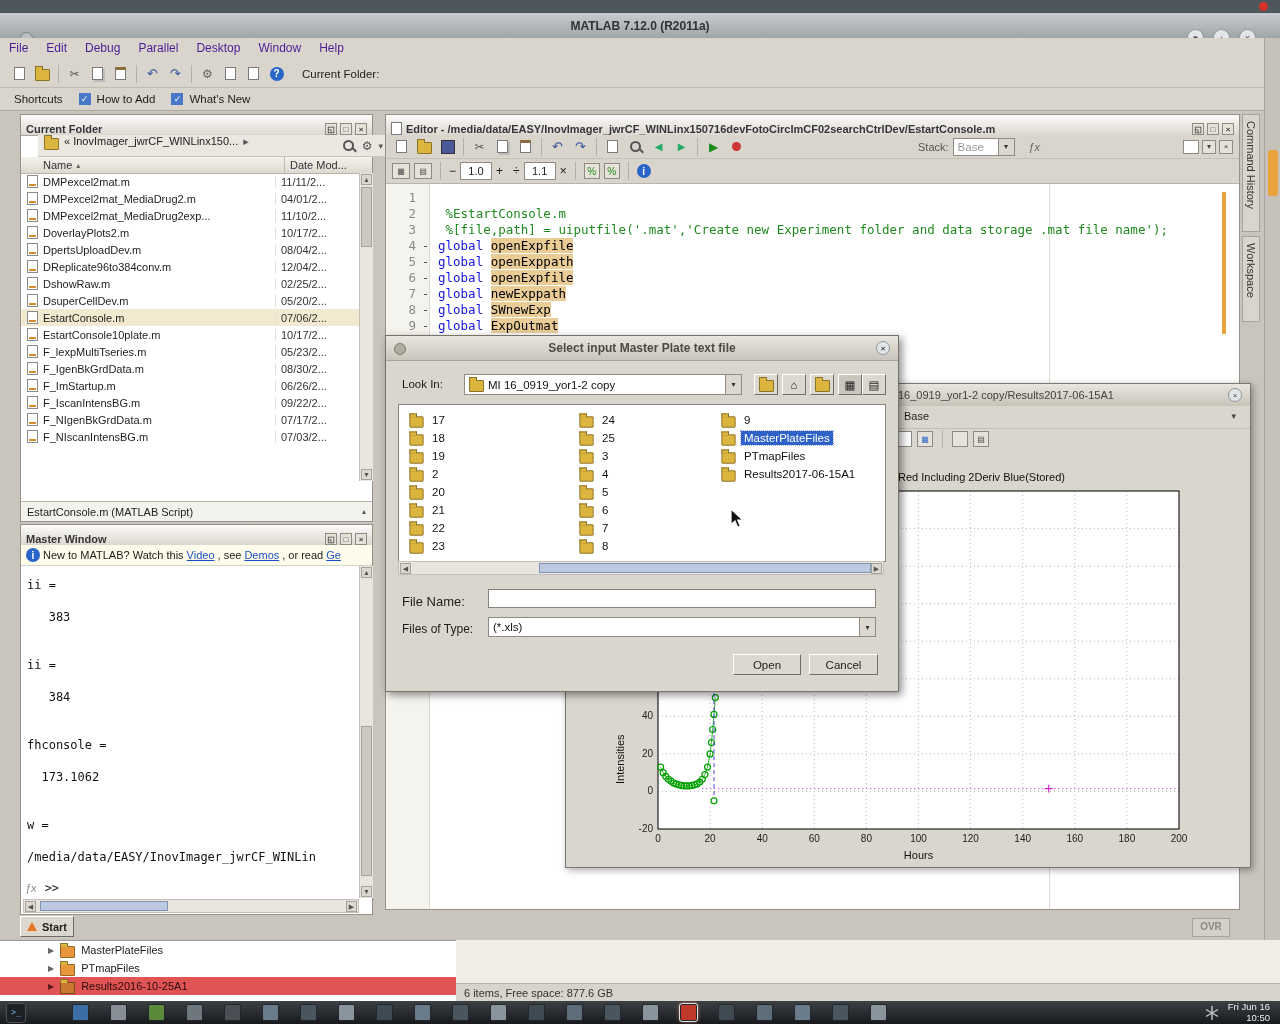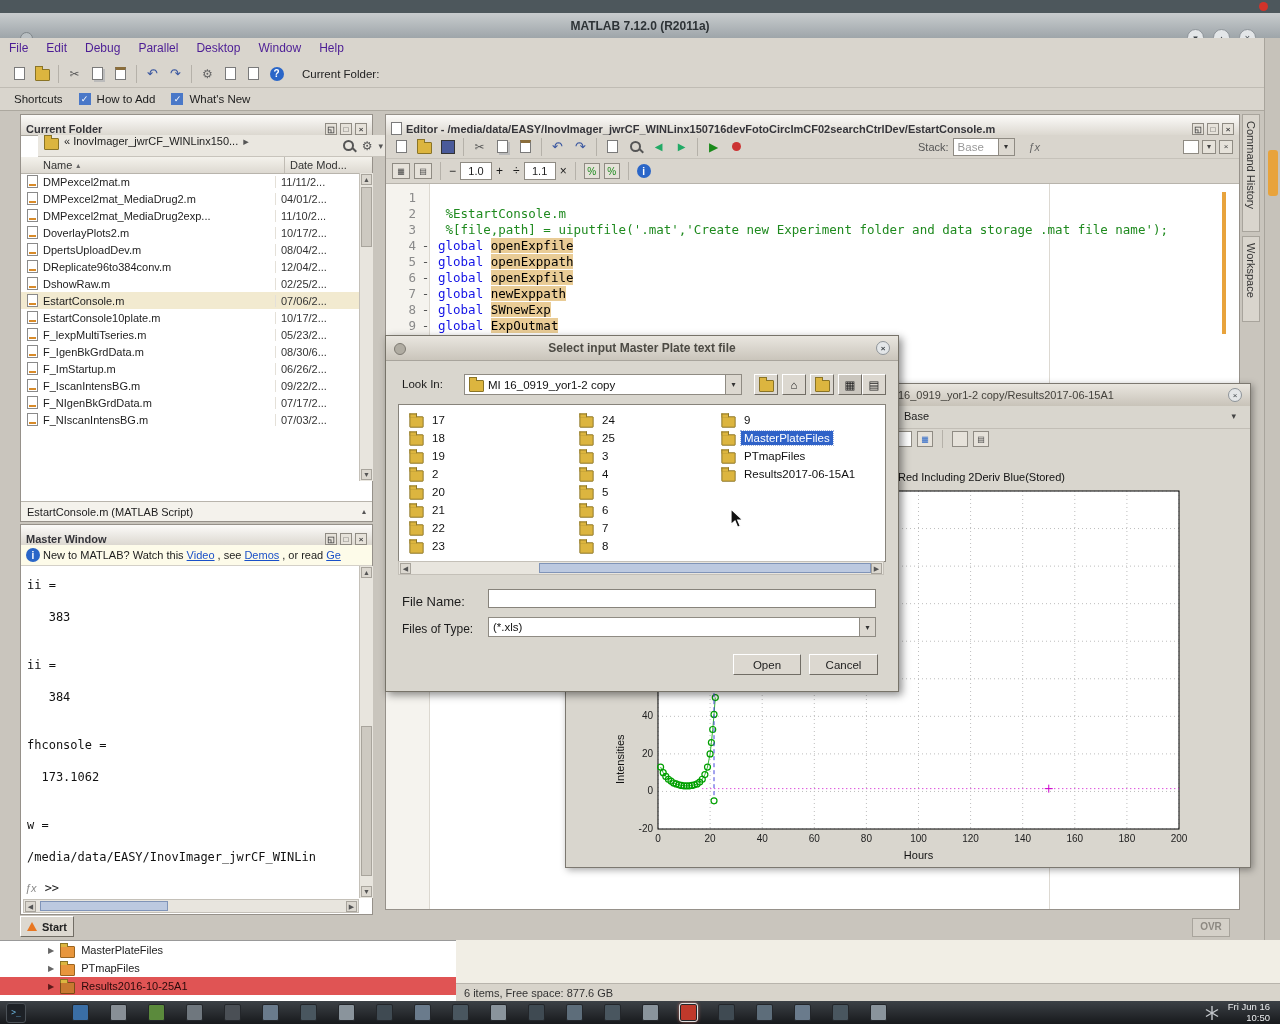--- a/index.html
+++ b/index.html
@@ -256,39 +256,44 @@
         <div class="file-row">
           <span class="icon-mpage fic"></span>
           <span class="fname">DReplicate96to384conv.m</span>
           <span class="fdate">12/04/2...</span>
         </div>
         <div class="file-row">
           <span class="icon-mpage fic"></span>
           <span class="fname">DshowRaw.m</span>
           <span class="fdate">02/25/2...</span>
         </div>
+        <div class="file-row">
+          <span class="icon-mpage fic"></span>
+          <span class="fname">DsuperCellDev.m</span>
+          <span class="fdate">05/20/2...</span>
+        </div>
         <div class="file-row sel">
           <span class="icon-mpage fic"></span>
           <span class="fname">EstartConsole.m</span>
           <span class="fdate">07/06/2...</span>
         </div>
         <div class="file-row">
           <span class="icon-mpage fic"></span>
           <span class="fname">EstartConsole10plate.m</span>
           <span class="fdate">10/17/2...</span>
         </div>
         <div class="file-row">
           <span class="icon-mpage fic"></span>
           <span class="fname">F_lexpMultiTseries.m</span>
           <span class="fdate">05/23/2...</span>
         </div>
         <div class="file-row">
           <span class="icon-mpage fic"></span>
           <span class="fname">F_IgenBkGrdData.m</span>
-          <span class="fdate">08/30/6...</span>
+          <span class="fdate">08/30/2...</span>
         </div>
         <div class="file-row">
           <span class="icon-mpage fic"></span>
           <span class="fname">F_ImStartup.m</span>
           <span class="fdate">06/26/2...</span>
         </div>
         <div class="file-row">
           <span class="icon-mpage fic"></span>
           <span class="fname">F_IscanIntensBG.m</span>
           <span class="fdate">09/22/2...</span>

